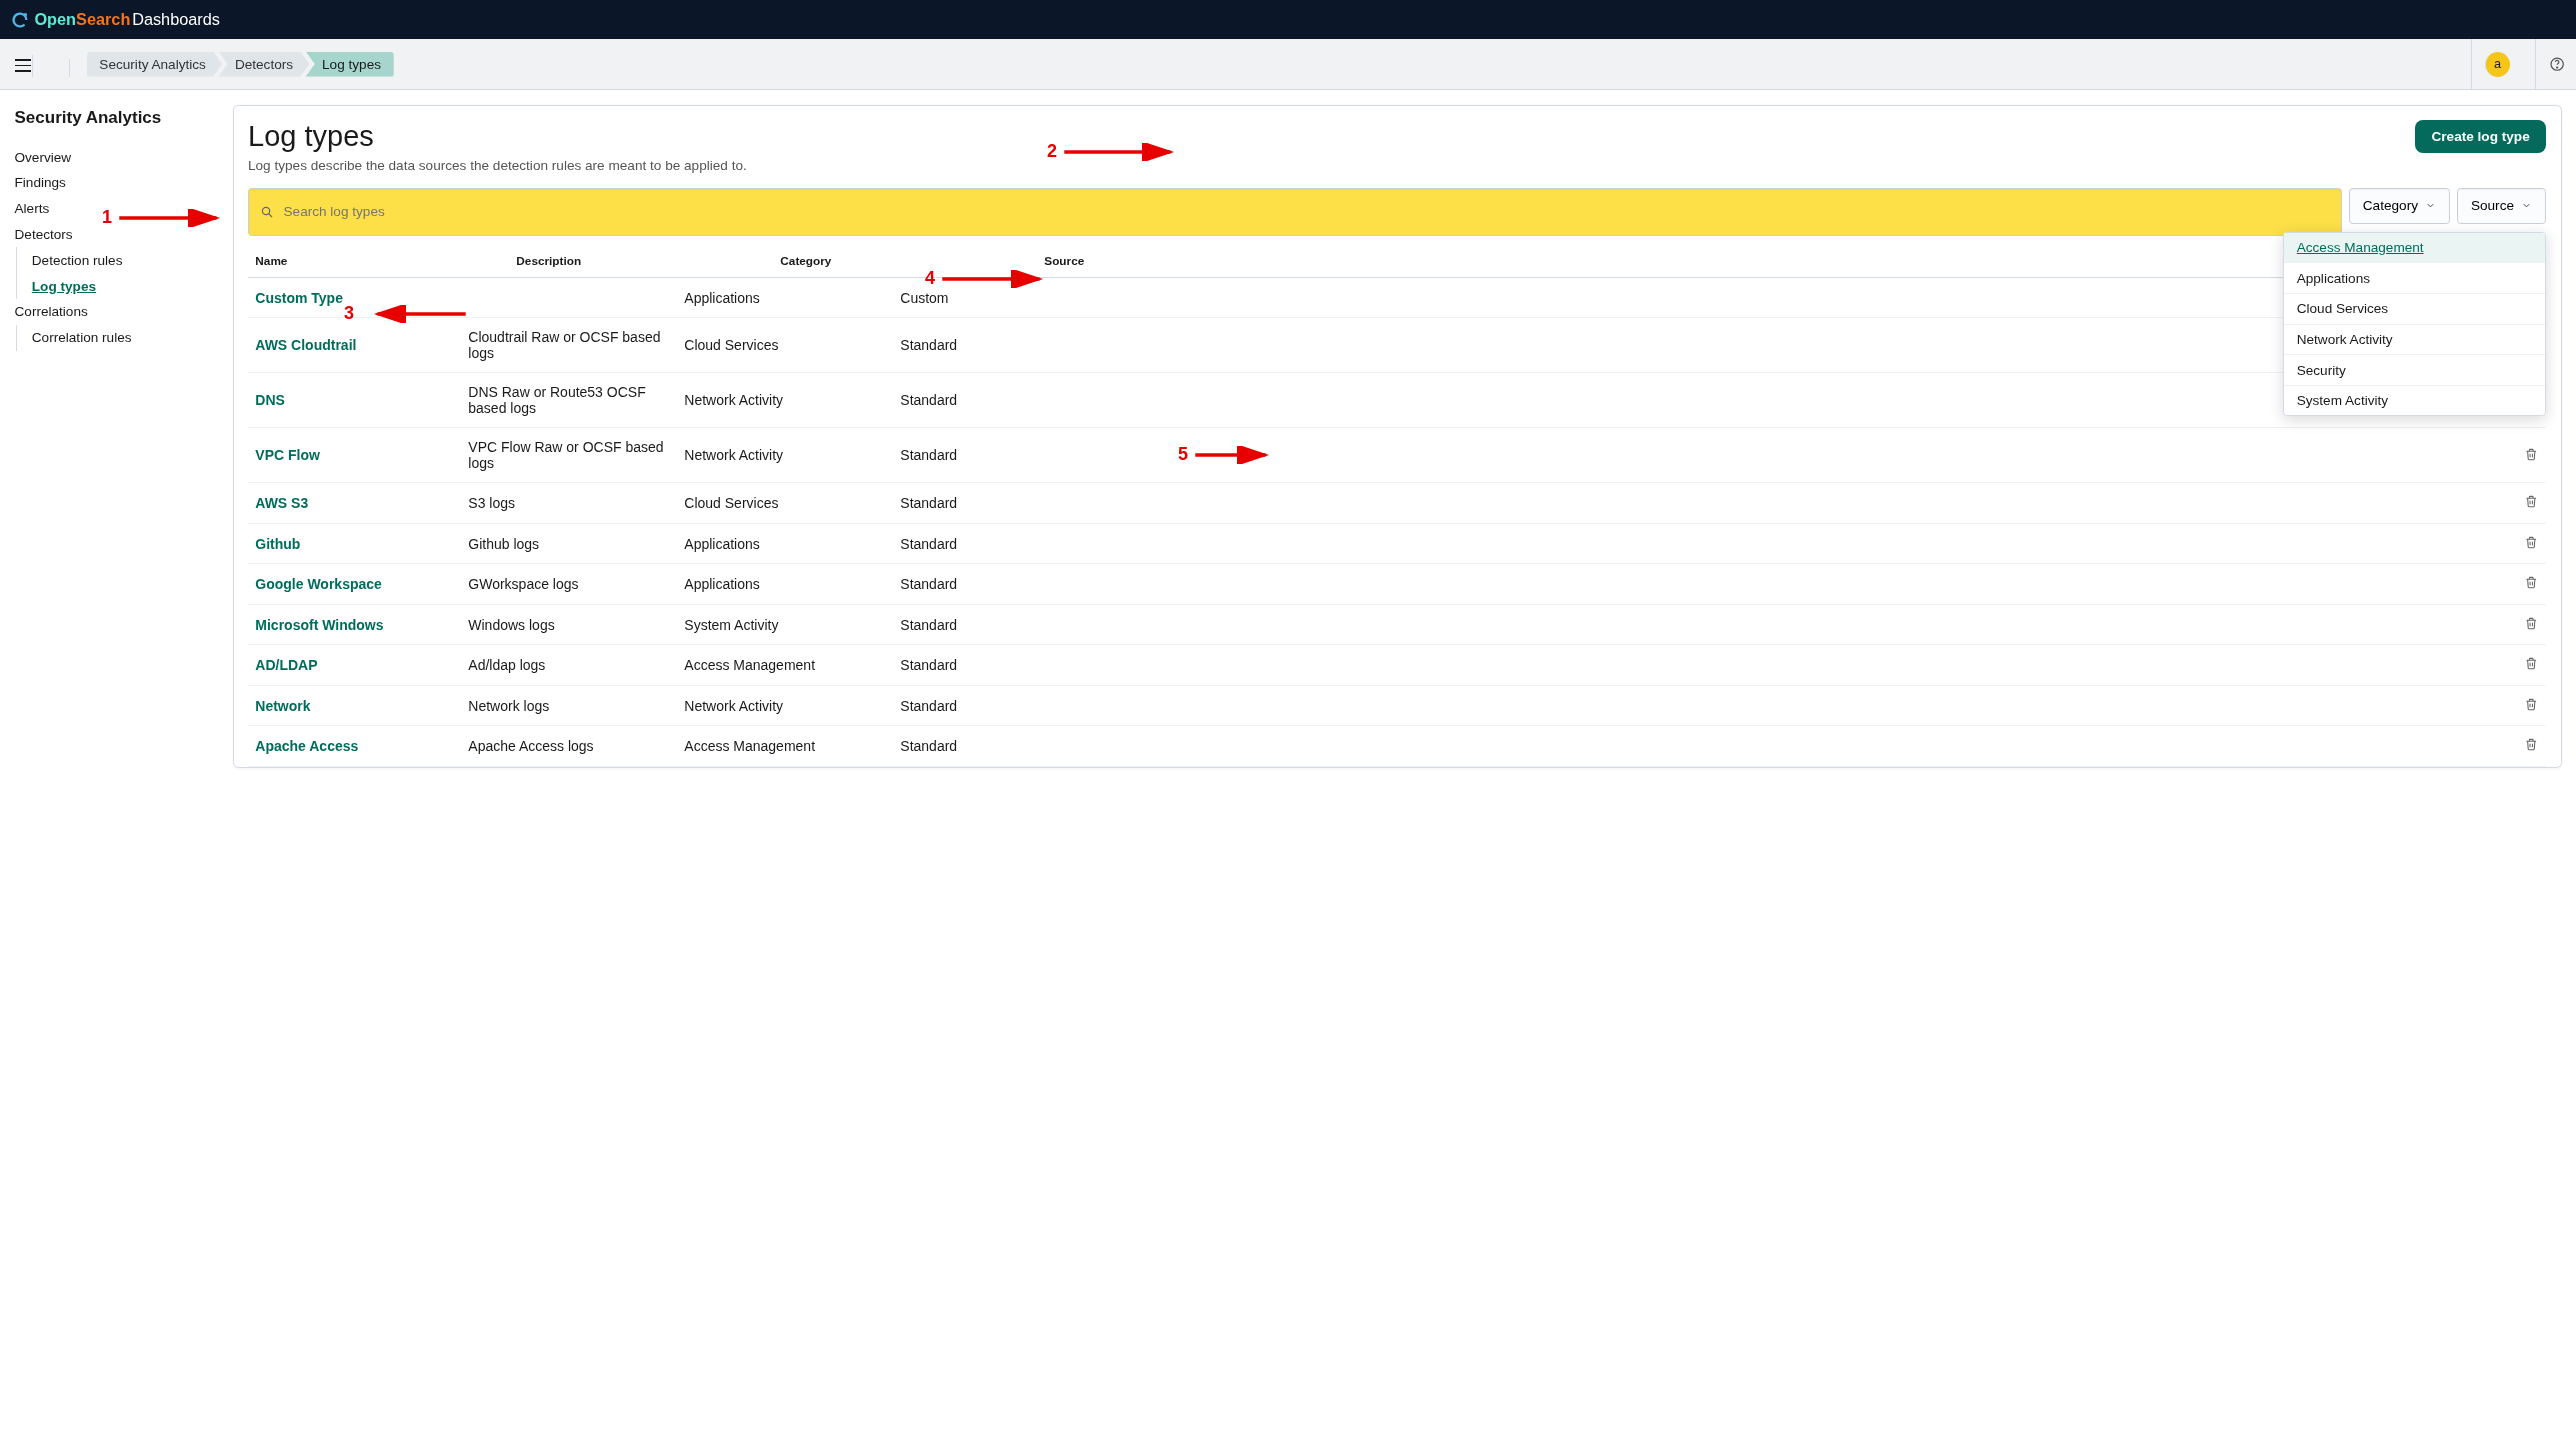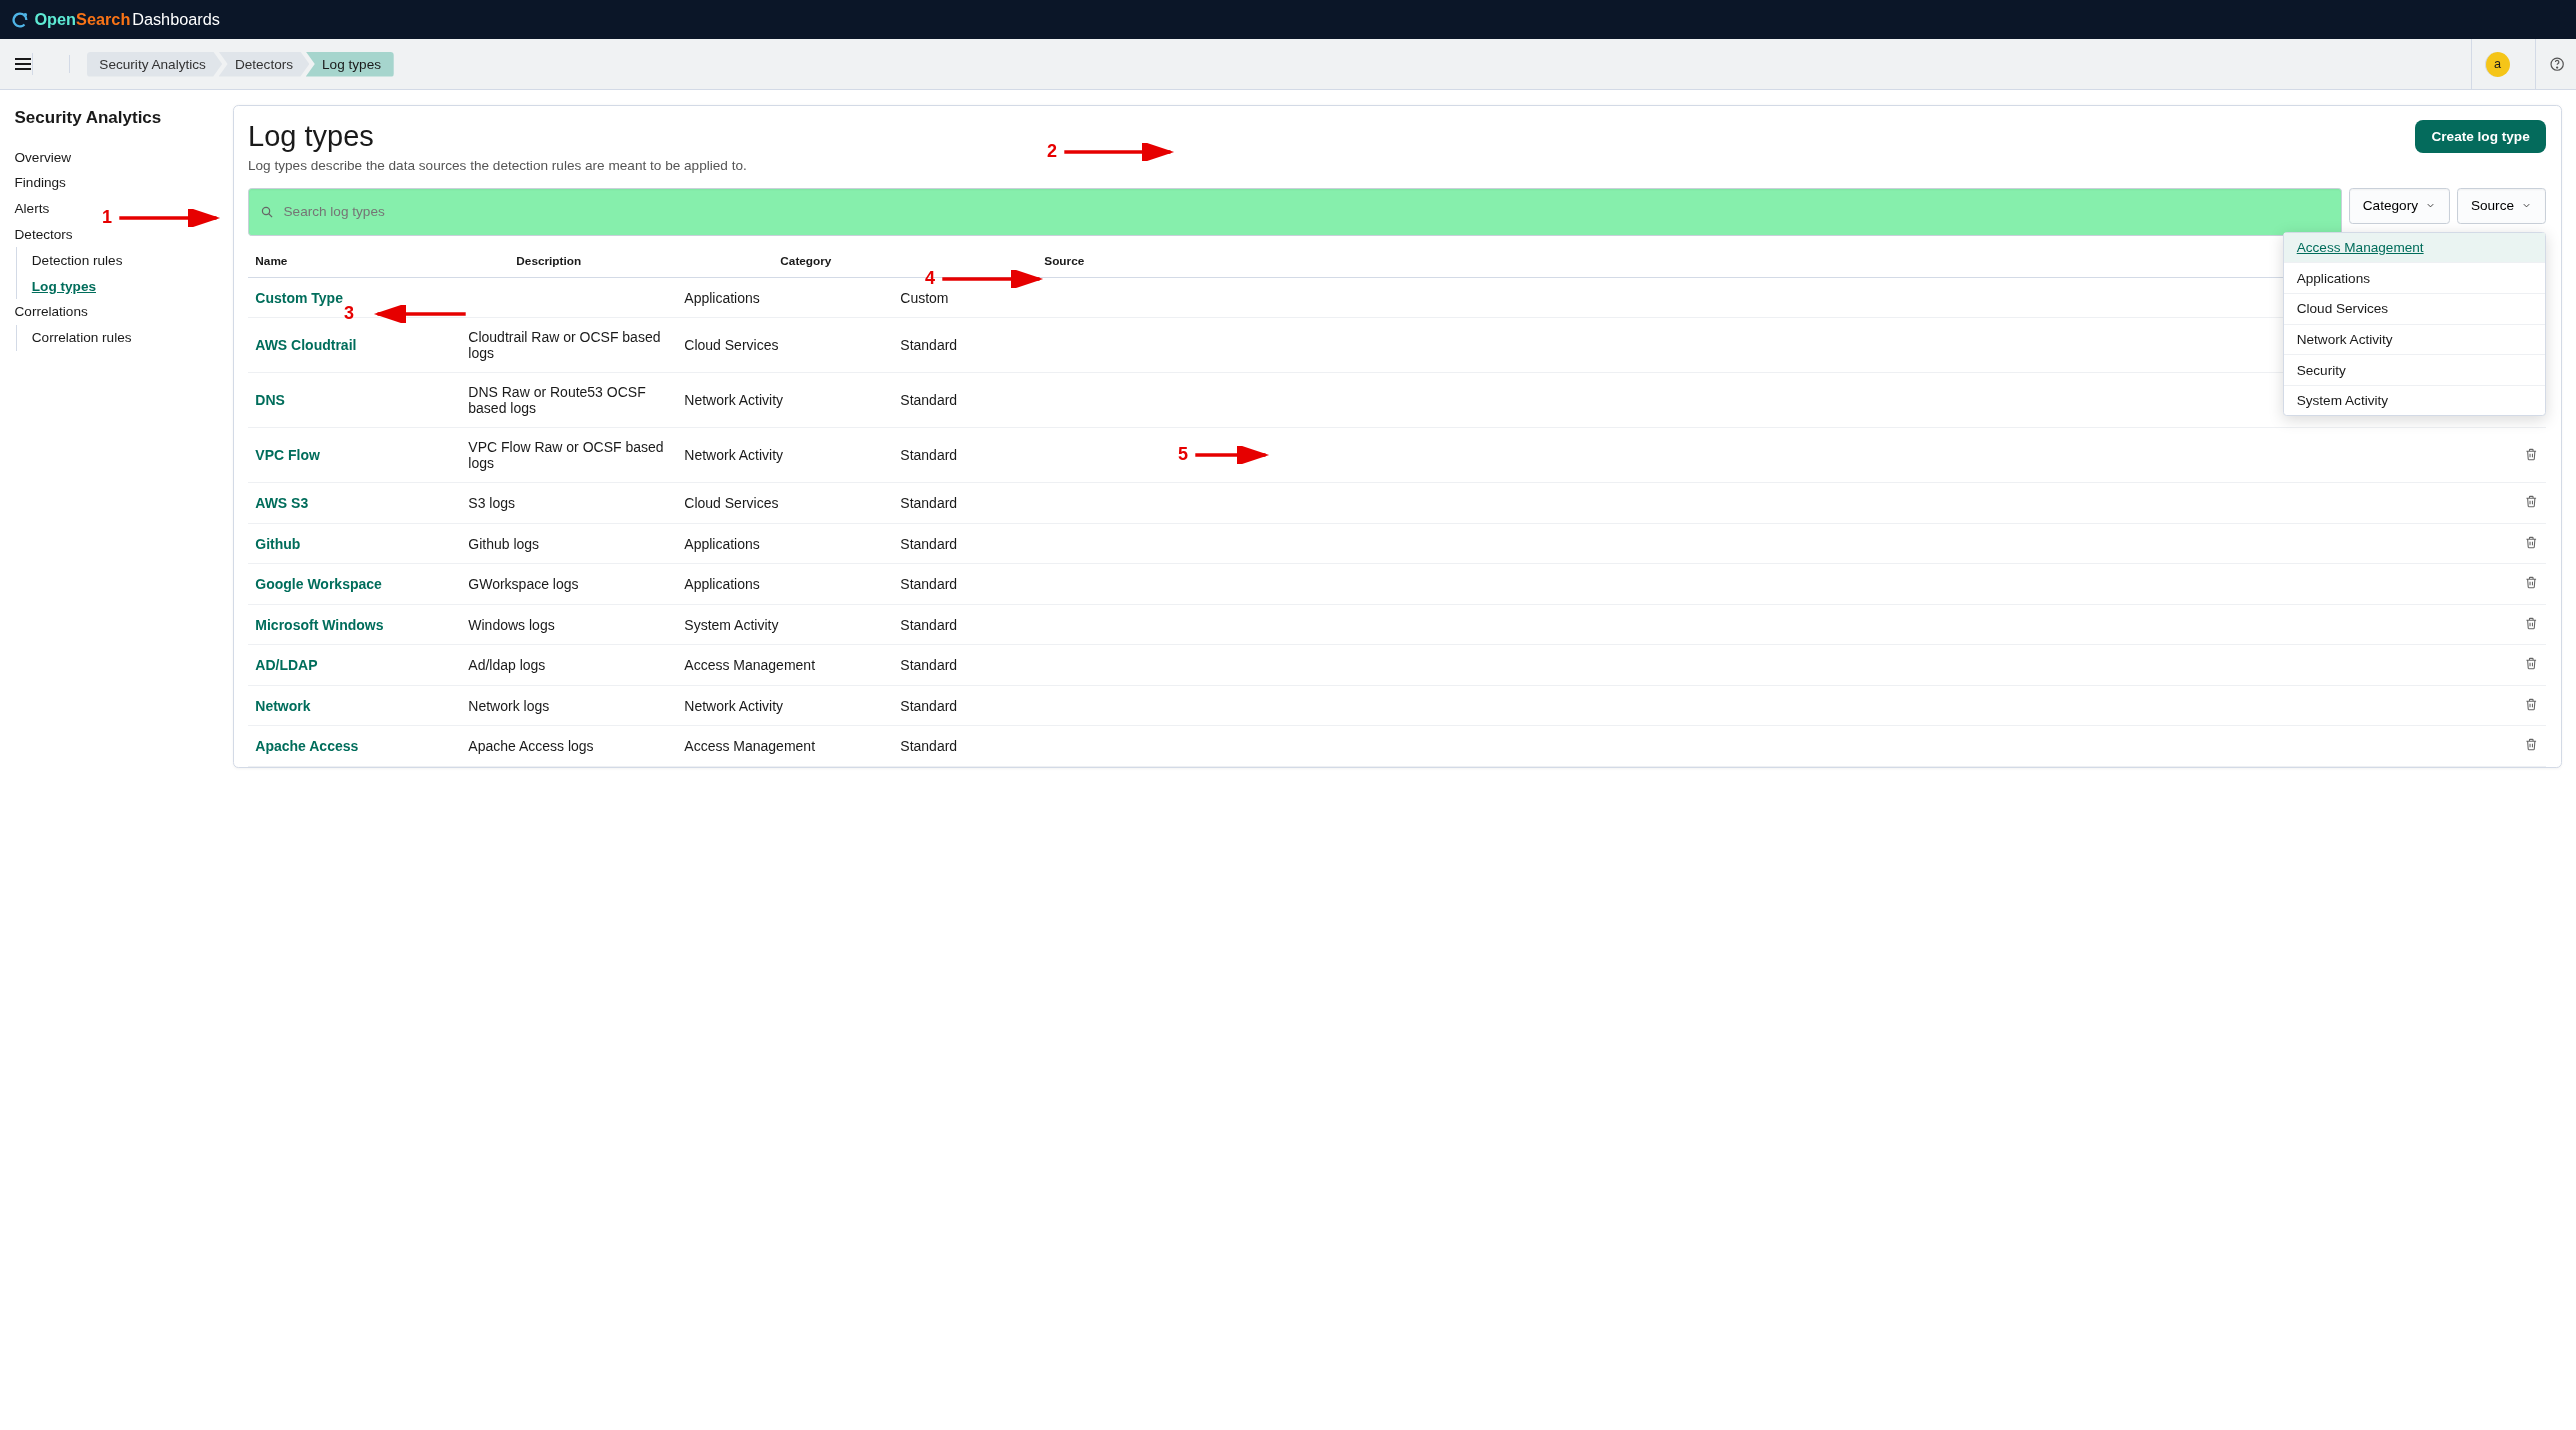--- a/index.html
+++ b/index.html
@@ -7,21 +7,21 @@
 
 .top-banner { background: #0b1628; color: #fff; height: 39px; display: flex; align-items: center; padding: 0 11px; }
 .logo-wrap { display: flex; align-items: center; gap: 5.4px; }
 .logo-swirl { width: 18px; height: 18px; }
 .logo-text { font-size: 16.3px; font-weight: 400; }
 .logo-text .open { color: #5eead4; font-weight: 700; }
 .logo-text .search { color: #f97316; font-weight: 600; }
 .logo-text .dash { color: #fff; font-weight: 400; margin-left: 1.8px; }
 
 .nav-bar { height: 51px; background: #f0f2f3; border-bottom: 0.9px solid #d3dae6; display: flex; align-items: center; padding: 0 11px; }
-.nav-left { display: flex; align-items: center; gap: 0; }
+.nav-left { display: flex; align-items: flex-end; gap: 0; }
 .hamburger { width: 22px; height: 22px; cursor: pointer; display: flex; flex-direction: column; justify-content: center; gap: 3.6px; padding: 0 14.5px 0 3.6px; border-right: 0.9px solid #d3dae6; margin-right: 11px; }
 .hamburger span { display: block; height: 1.8px; background: #1a1a1a; width: 16.3px; }
 .home-icon { width: 18px; height: 18px; padding: 0 12.7px; cursor: pointer; border-right: 0.9px solid #d3dae6; margin-right: 16.3px; display:flex; align-items:center; }
 .breadcrumb-pill { display: inline-flex; align-items: center; height: 25px; padding: 0 16.3px; font-size: 13.6px; background: #e0e5ea; color: #333; position: relative; cursor: pointer; margin-right: -3.6px; clip-path: polygon(0 0, calc(100% - 9px) 0, 100% 50%, calc(100% - 9px) 100%, 0 100%, 9px 50%); }
 .breadcrumb-pill.first { clip-path: polygon(0 0, calc(100% - 9px) 0, 100% 50%, calc(100% - 9px) 100%, 0 100%); border-radius: 3.6px 0 0 3.6px; padding-left: 12.7px;}
 .breadcrumb-pill.active { background: #a6d5cd; color: #1a1a1a; border-radius: 0 3.6px 3.6px 0; clip-path: polygon(0 0, 100% 0, 100% 100%, 0 100%, 9px 50%); padding-right:12.7px;}
 .nav-right { margin-left: auto; display: flex; align-items: center; gap: 12.7px; }
 .avatar { width: 25px; height: 25px; border-radius: 50%; background: #f5c518; display: flex; align-items: center; justify-content: center; font-size: 12.7px; cursor: pointer; border-left: 0.9px solid #d3dae6; padding:0; margin:0;}
 .avatar-wrap { padding:0 12.7px; border-left: 0.9px solid #d3dae6; height:51px; display:flex; align-items:center;}
 .help-wrap { padding:0 0 0 12.7px; border-left: 0.9px solid #d3dae6; height:51px; display:flex; align-items:center;}
@@ -35,21 +35,21 @@
 .sidebar-sub { padding-left: 14.5px; border-left: 0.9px solid #d3dae6; margin-left: 1.8px; }
 
 .content { flex: 1; padding: 14.5px; }
 .panel { border: 0.9px solid #d3dae6; border-radius: 5.4px; padding: 14.5px 14.5px 0 14.5px; background:#fff; box-shadow: 0 0.9px 2.7px rgba(0,0,0,0.05);}
 .panel-header { display: flex; align-items: flex-start; margin-bottom: 14.5px; }
 .panel-title { font-size: 29px; font-weight: 400; margin-bottom: 5.4px; }
 .panel-subtitle { font-size: 13.6px; color: #555; }
 .create-btn { margin-left: auto; background: #046b5c; color: #fff; border: none; padding: 9px 16.3px; font-size: 13.6px; border-radius: 8px; cursor: pointer; font-weight:600;}
 
 .filter-row { display: flex; gap: 7.3px; margin-bottom: 5.4px; }
-.search-box { flex: 1; border: 0.9px solid #c9d0d9; background: #86efac; border-radius: 3.6px; display: flex; align-items: center; padding: 16px 11px; height: 48px; box-shadow: inset 0 0.9px 1.8px rgba(0,0,0,0.05);}
+.search-box { flex: 1; border: 0.9px solid #c9d0d9; background: #fde047; border-radius: 3.6px; display: flex; align-items: center; padding: 16px 11px; height: 48px; box-shadow: inset 0 0.9px 1.8px rgba(0,0,0,0.05);}
 .search-box input { border: none; background: transparent; font-size: 13.6px; flex: 1; outline: none; padding-left: 9px; }
 .filter-btn { border: 0.9px solid #c9d0d9; background: #fbfcfd; border-radius: 3.6px; padding: 0 12.7px; height: 36px; font-size: 13.6px; display: flex; align-items: center; gap: 7.3px; cursor: pointer; box-shadow: inset 0 0.9px 1.8px rgba(0,0,0,0.05);}
 
 .table-head { display: flex; padding: 12.7px 7.3px 9px 7.3px; border-bottom: 0.9px solid #d3dae6; font-size: 11.8px; font-weight: 700; color: #1a1a1a; gap: 48px; }
 .col-name { flex: 0 0 213px; }
 .col-desc { flex: 0 0 216px; }
 .col-cat  { flex: 0 0 216px; }
 .col-src  { flex: 1; }
 .col-act  { flex: 0 0 36px; text-align:right;}
 

